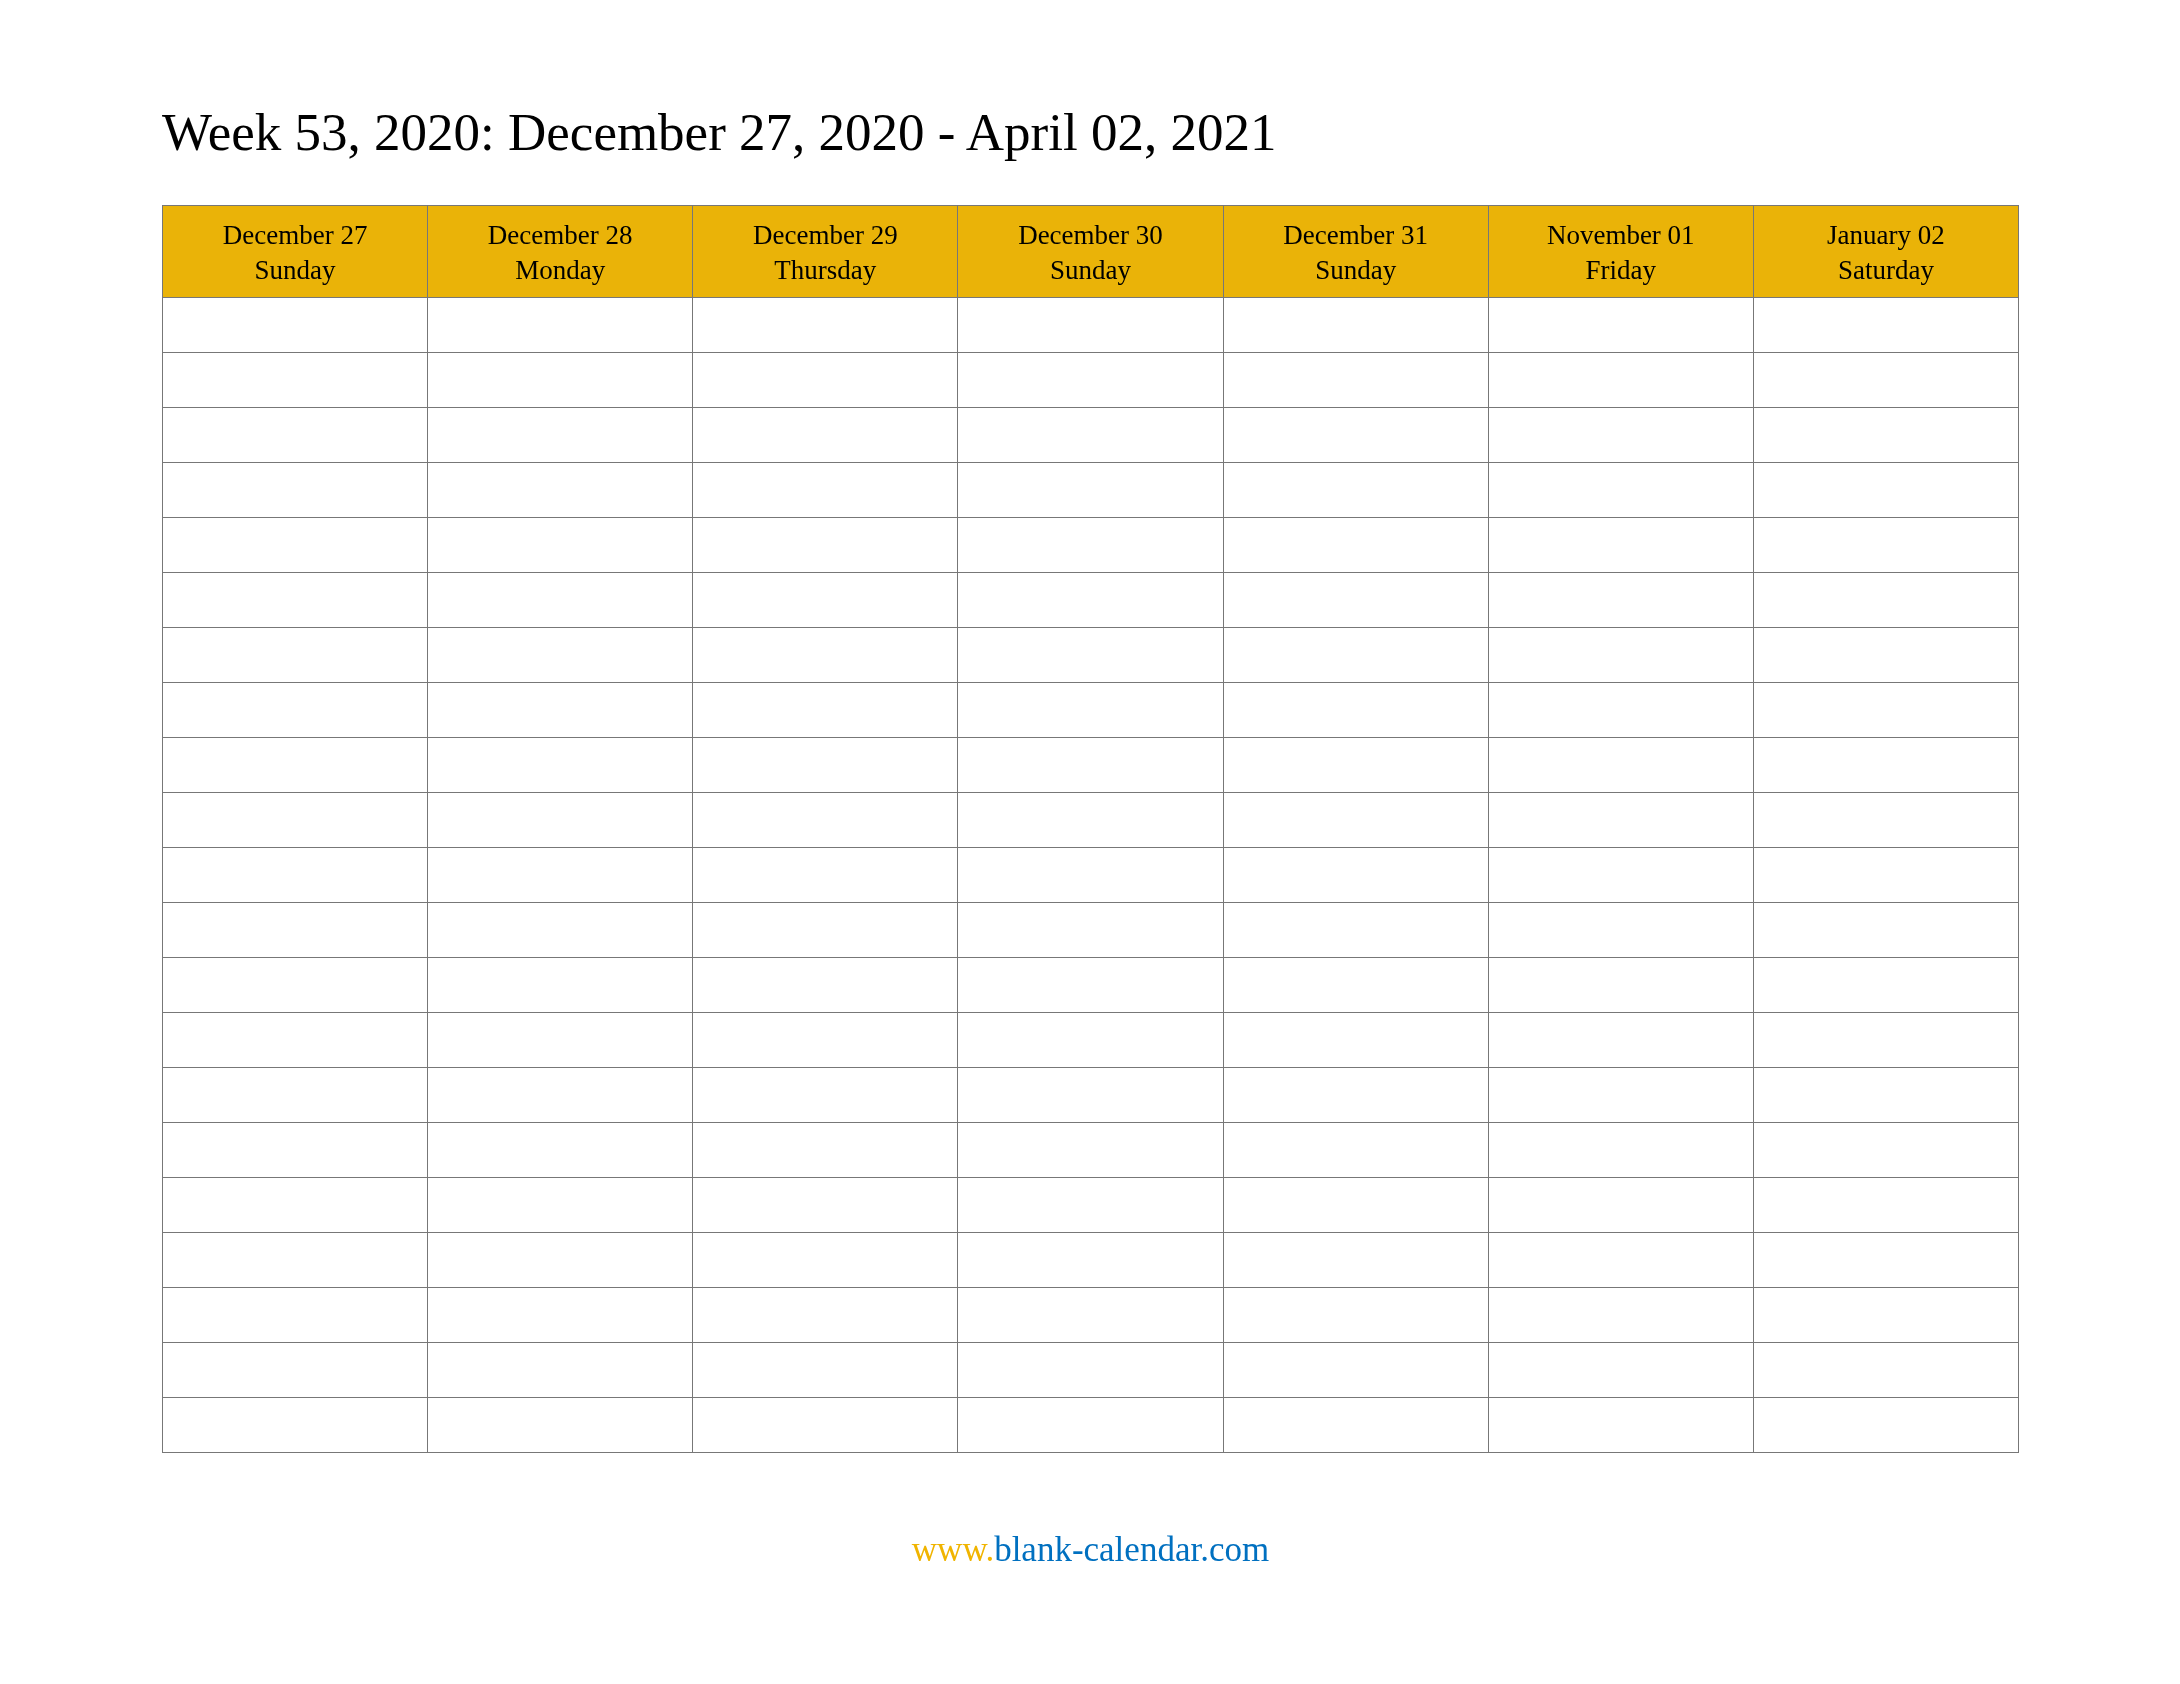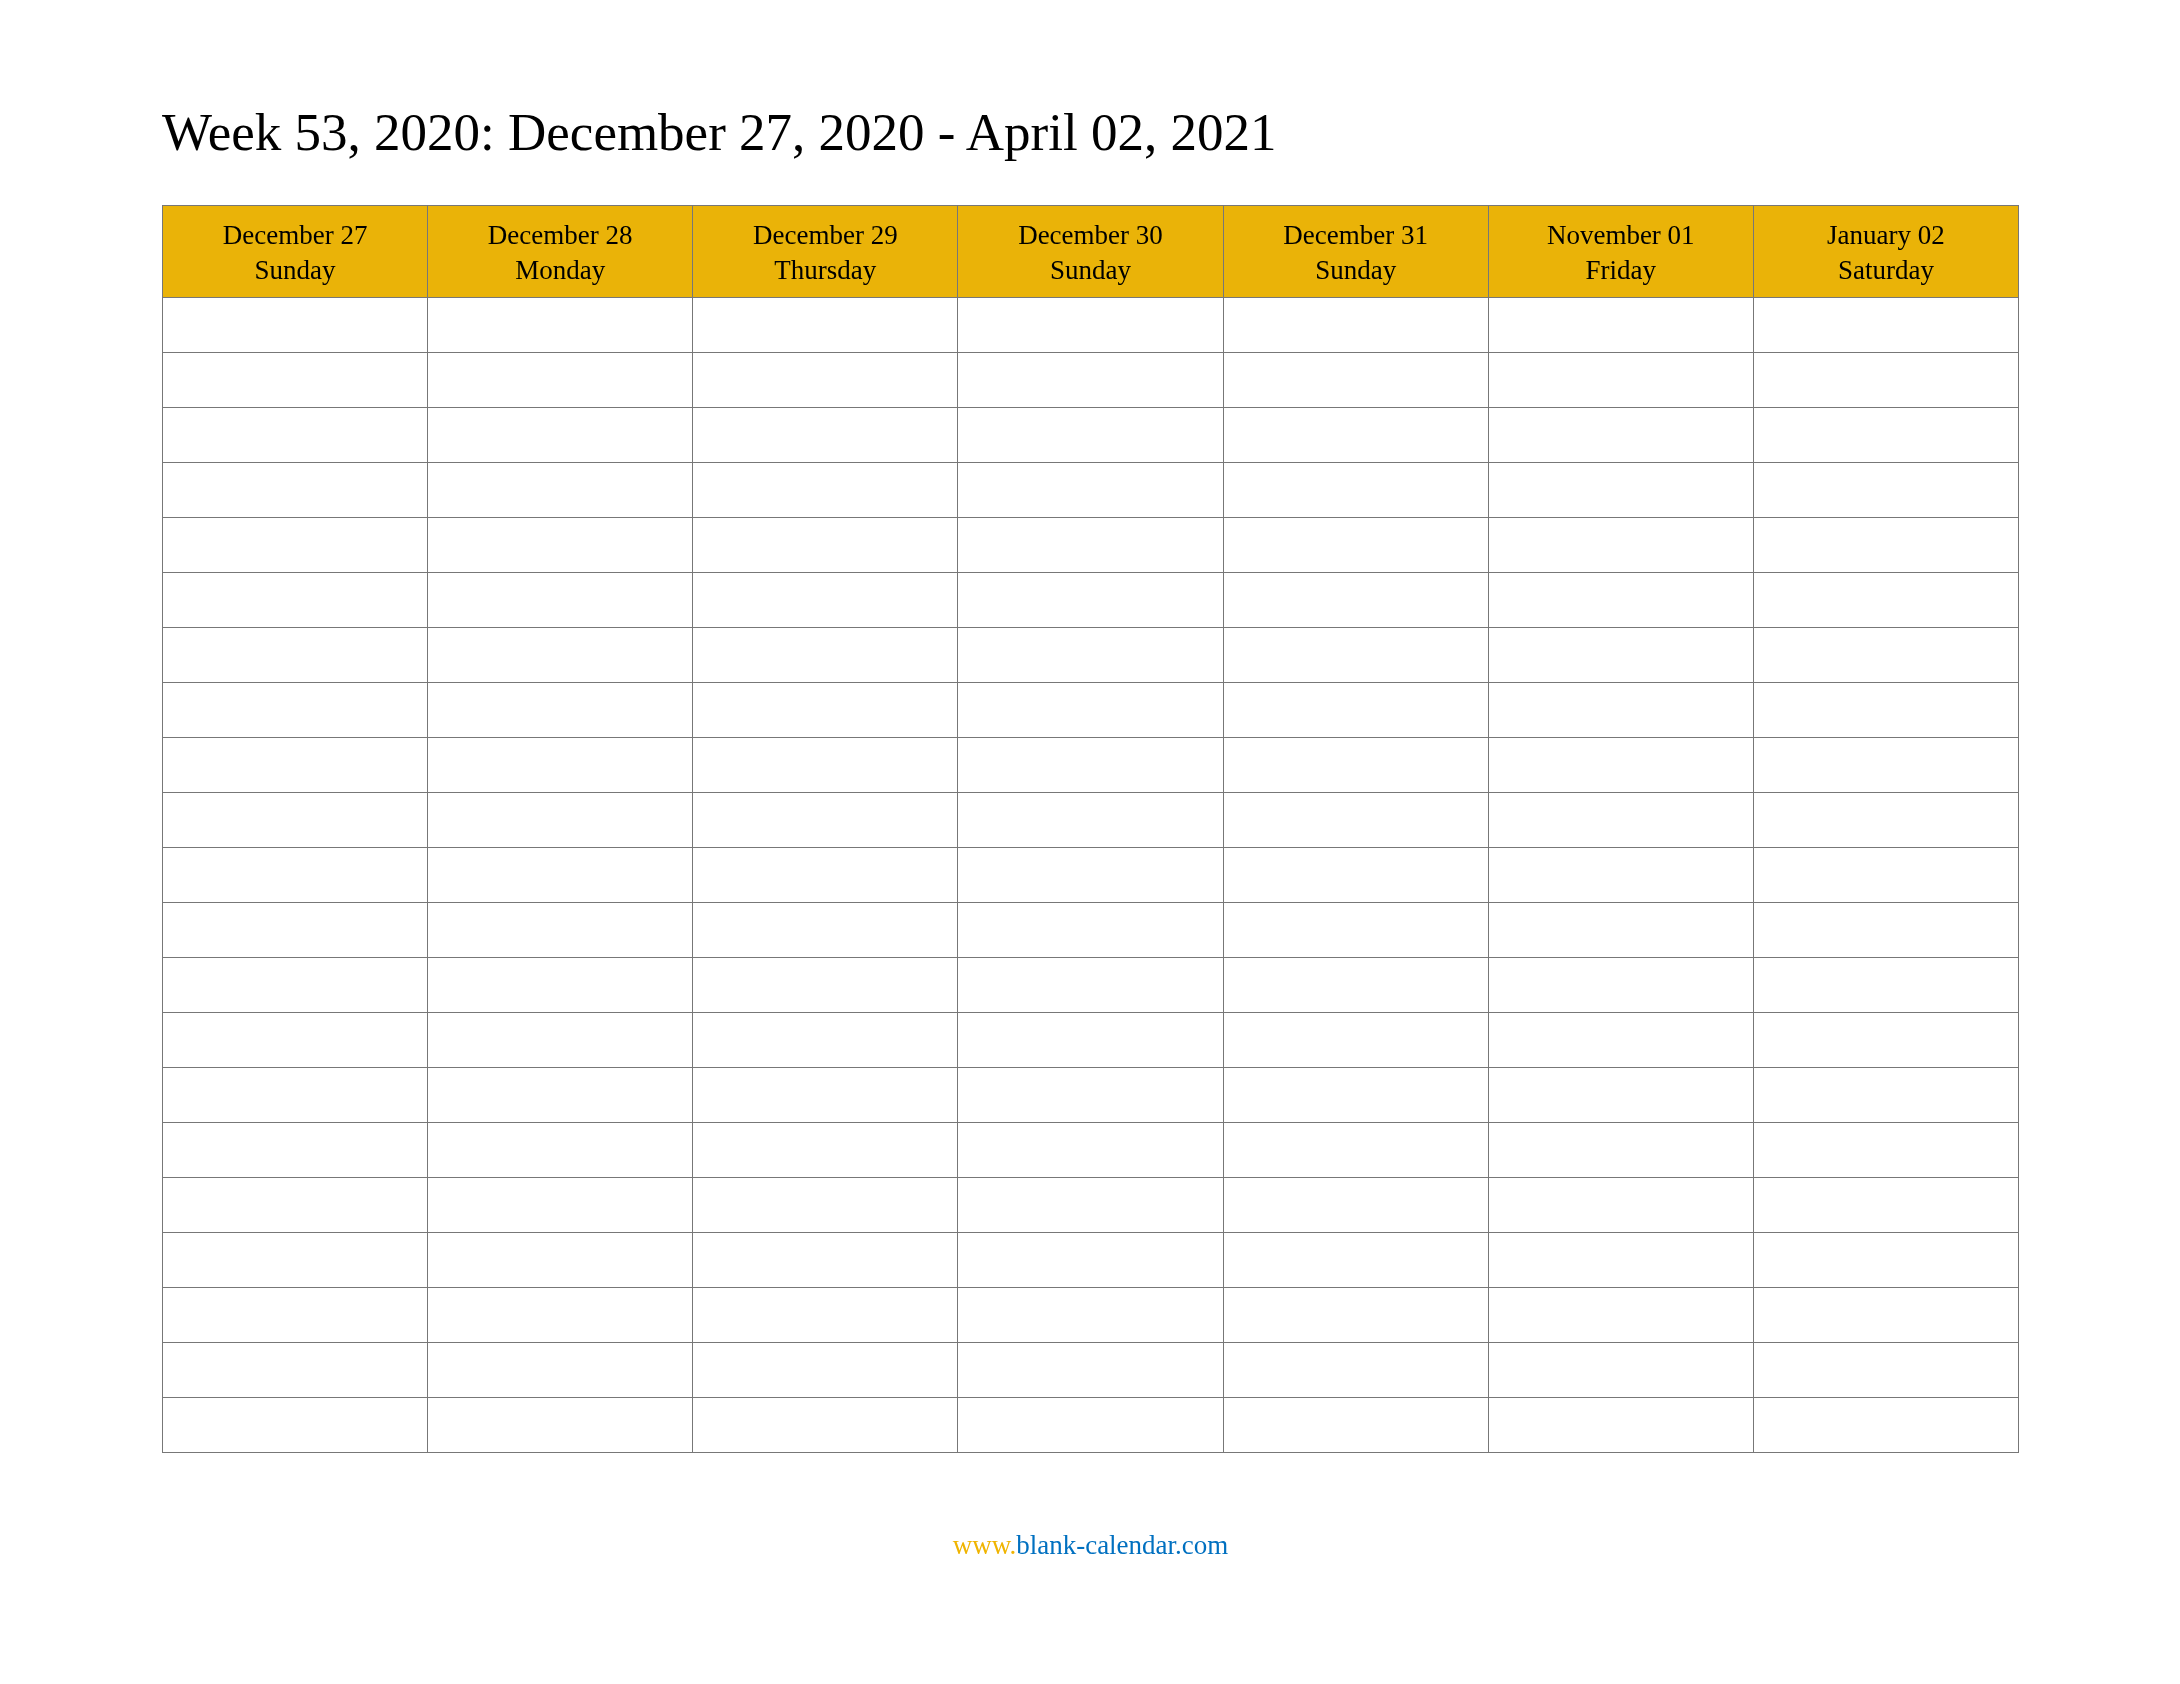--- a/index.html
+++ b/index.html
@@ -43,21 +43,21 @@
   table.calendar th .day-line { display: block; }
   table.calendar td {
     border: 0.9px solid #777;
     height: 55px;
     background: #ffffff;
   }
   .footer {
     width: 100%;
     text-align: center;
     font-family: "Times New Roman", Times, serif;
-    font-size: 27px;
+    font-size: 35px;
     margin-top: 77px;
   }
   .footer .www { color: #f0b400; }
   .footer .domain { color: #0070c0; }
 </style>
 </head>
 <body>
 
 <div class="page">
   <h1 class="title">Week 53, 2020: December 27, 2020 - April 02, 2021</h1>

